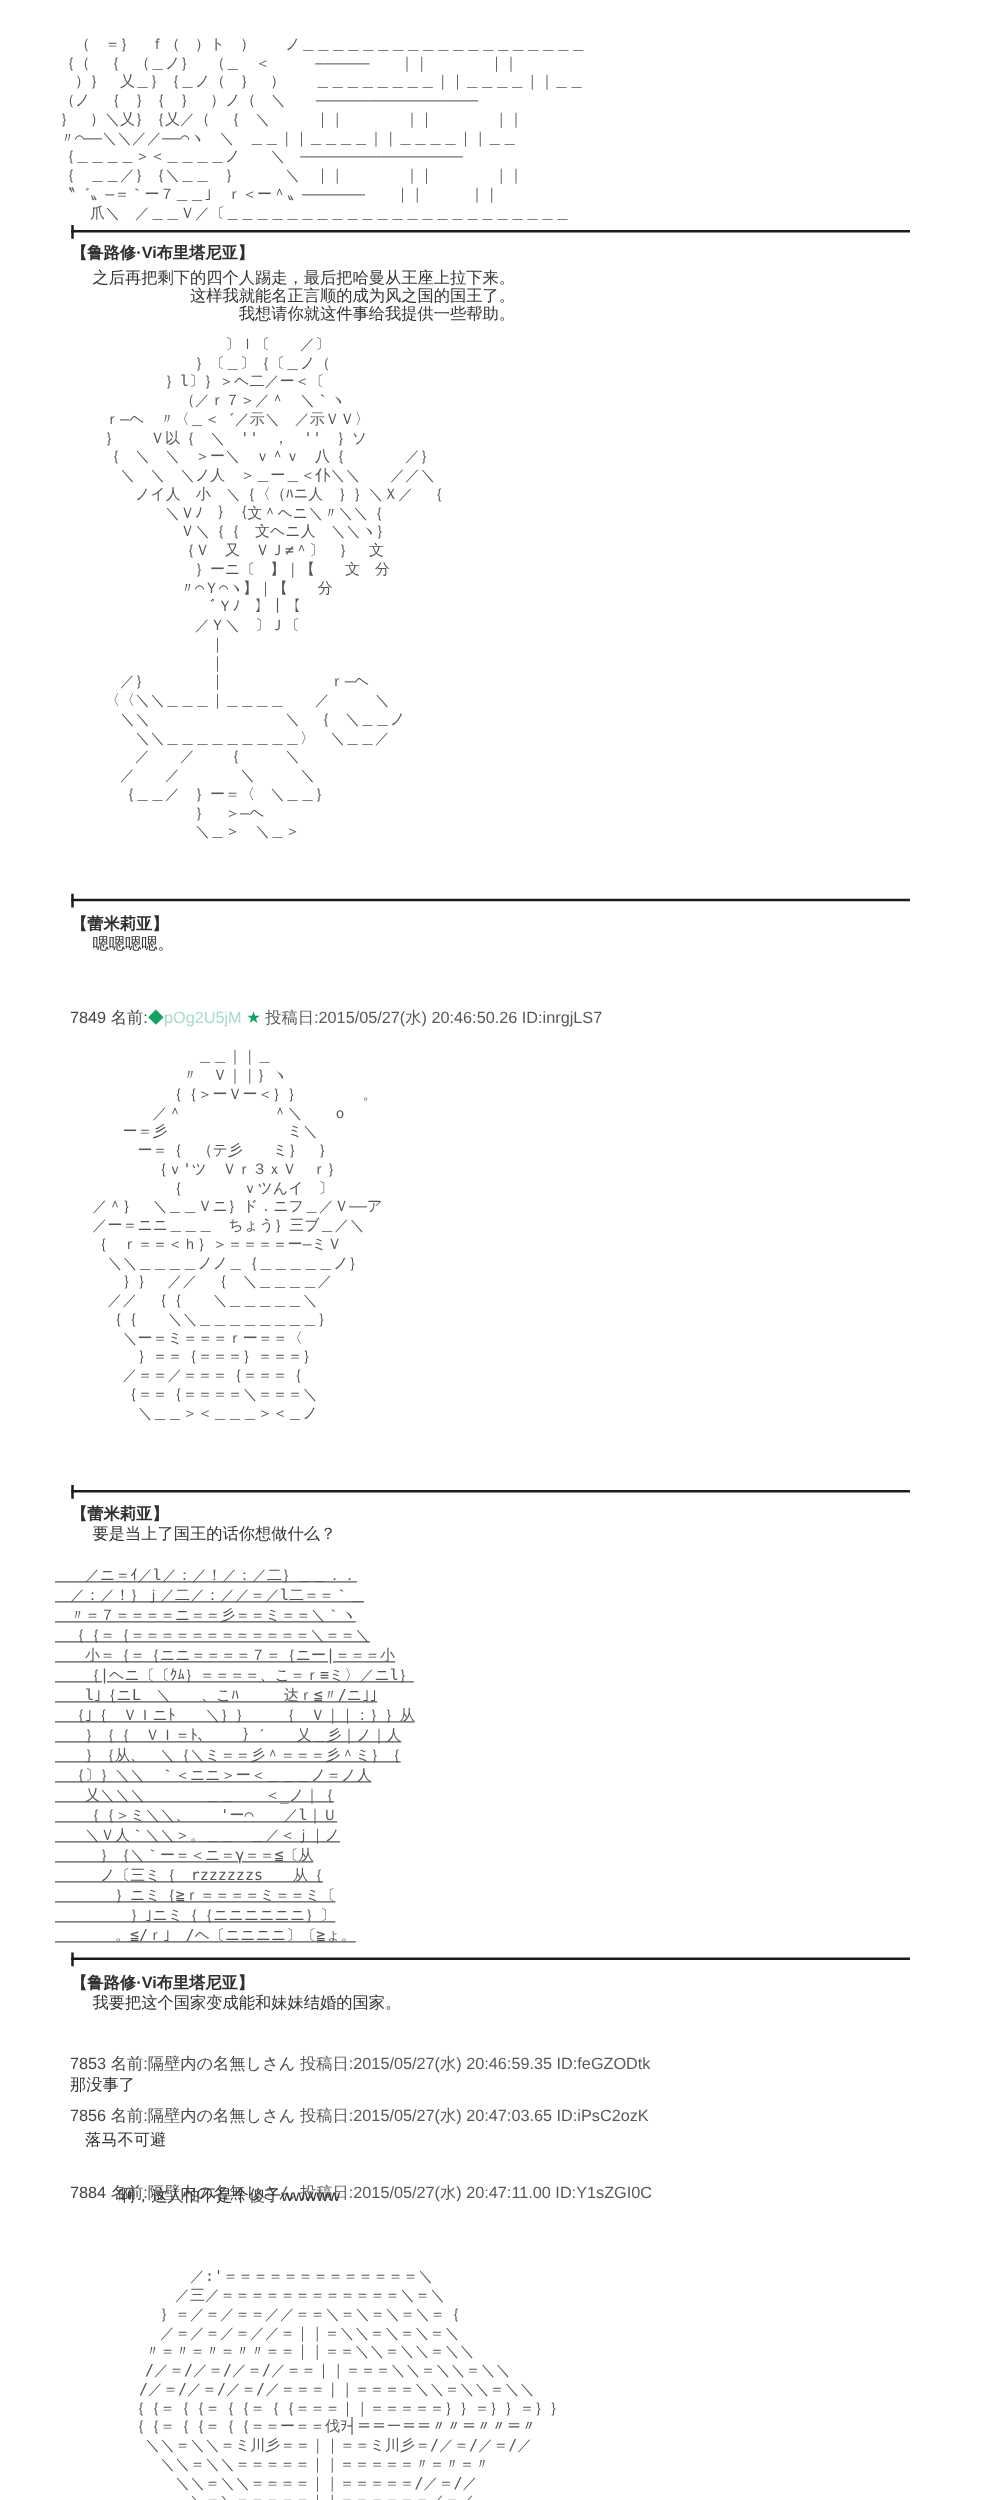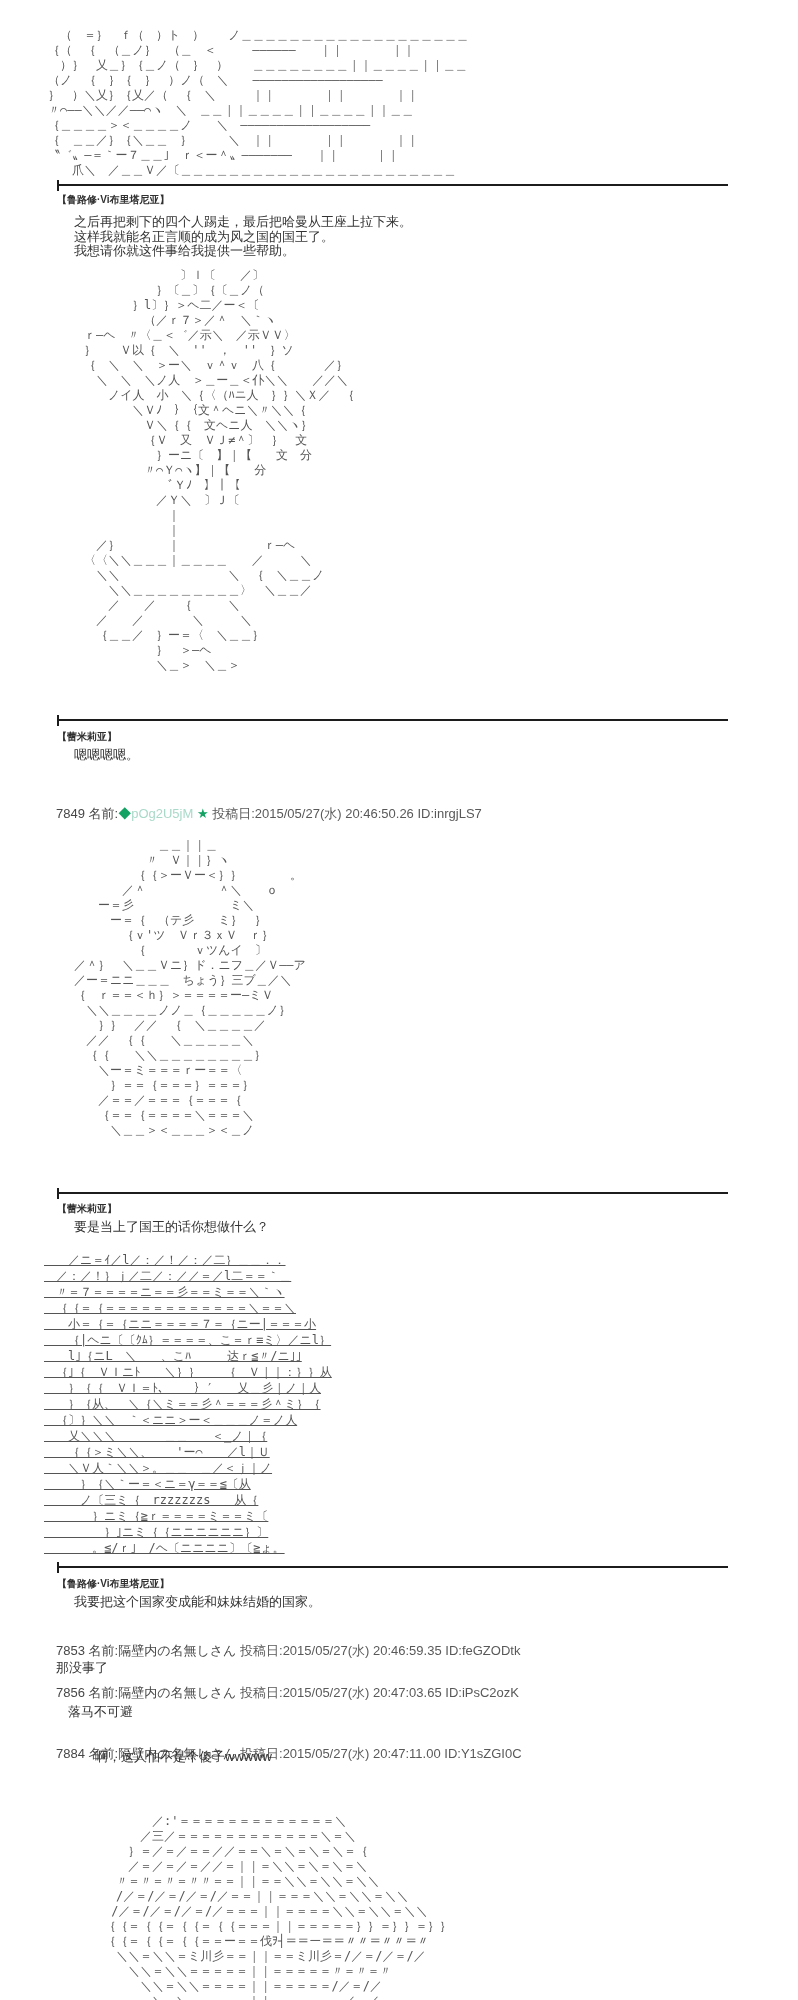--- a/index.html
+++ b/index.html
@@ -4,21 +4,21 @@
 <style>
   html,body{margin:0;padding:0;background:#ffffff;}
   .page{position:relative;width:728px;height:2000px;overflow:hidden;background:#ffffff;
         font-family:"Liberation Sans",sans-serif;color:#3a3a3a;}
   .aa{position:absolute;margin:0;font-family:"DejaVu Sans Mono",monospace;
       font-size:12px;line-height:15px;white-space:pre;color:#555555;}
   .sep{position:absolute;height:0;border-top:2px solid #1c1c1c;}
   .sep::before,.sep::after{content:"";position:absolute;top:-6px;width:2px;height:11px;background:#1c1c1c;}
   .sep::before{left:0;}
   .sep::after{right:0;}
-  .dialog-speaker{position:absolute;font-size:10px;font-weight:bold;color:#303030;white-space:pre;}
+  .dialog-speaker{position:absolute;font-size:13px;font-weight:bold;color:#303030;white-space:pre;}
   .dialog-lines{position:absolute;font-size:13px;line-height:14.6px;color:#333333;white-space:pre;}
   .post-header{position:absolute;font-size:13px;color:#595959;white-space:pre;}
   .post-header .num{color:#474747;}
   .post-header .nm{color:#474747;}
   .post-body{position:absolute;font-size:13px;color:#333333;white-space:pre;}
   .trip-diamond{color:#13a263;}
   .trip-text{color:#a9d9c9;}
   .star{color:#13a263;}
 </style>
 </head>
@@ -33,21 +33,21 @@
 　｝　）＼乂｝｛乂／（　｛　＼　　　｜｜　　　　｜｜　　　　｜｜
 　〃⌒――＼＼／／――⌒ヽ　＼　＿＿｜｜＿＿＿＿｜｜＿＿＿＿｜｜＿＿
 　｛＿＿＿＿＞＜＿＿＿＿ノ　　＼　――――――――――――――――――
 　｛　＿＿／｝｛＼＿＿　｝　　　＼　｜｜　　　　｜｜　　　　｜｜
 　〝゛〟―＝｀ー７＿＿｣　ｒ＜ー＾〟―――――――　　｜｜　　　｜｜
 　　　爪＼　／＿＿Ｖ／〔＿＿＿＿＿＿＿＿＿＿＿＿＿＿＿＿＿＿＿＿＿＿＿</pre>
 
   <div class="sep" style="top:184px;left:57px;width:708px;"></div>
 
   <div class="dialog-speaker" style="top:193px;left:57px;">【鲁路修·Vi布里塔尼亚】</div>
-  <div class="dialog-lines" style="top:215px;left:74px;"><div>之后再把剩下的四个人踢走，最后把哈曼从王座上拉下来。</div><div>这样我就能名正言顺的成为风之国的国王了。</div><div>我想请你就这件事给我提供一些帮助。</div></div>
+  <div class="dialog-lines" style="top:215px;left:74px;text-align:right;"><div>之后再把剩下的四个人踢走，最后把哈曼从王座上拉下来。</div><div>这样我就能名正言顺的成为风之国的国王了。</div><div>我想请你就这件事给我提供一些帮助。</div></div>
 
   <pre class="aa" style="top:268px;left:60px;">　　　　　　　　　　〕ｌ〔　　／〕
 　　　　　　　　｝〔＿〕｛〔＿ノ（
 　　　　　　｝l〕｝＞ヘ二／ー＜〔
 　　　　　　　（／ｒ７＞／＾　＼｀ヽ
 　　ｒ―ヘ　〃〈＿＜゛／示＼　／示ＶＶ〉
 　　｝　　Ｖ以｛　＼ゞ''　，　''ゞ｝ソ
 　　｛　＼　＼　＞ー＼　ｖ＾ｖ　八｛　　　　／｝
 　　　＼　＼　＼ノ人　＞＿ー＿＜仆＼＼　　／／＼
 　　　　ノイ人　小　＼｛〈（ﾊニ人　｝｝＼Ｘ／　｛

